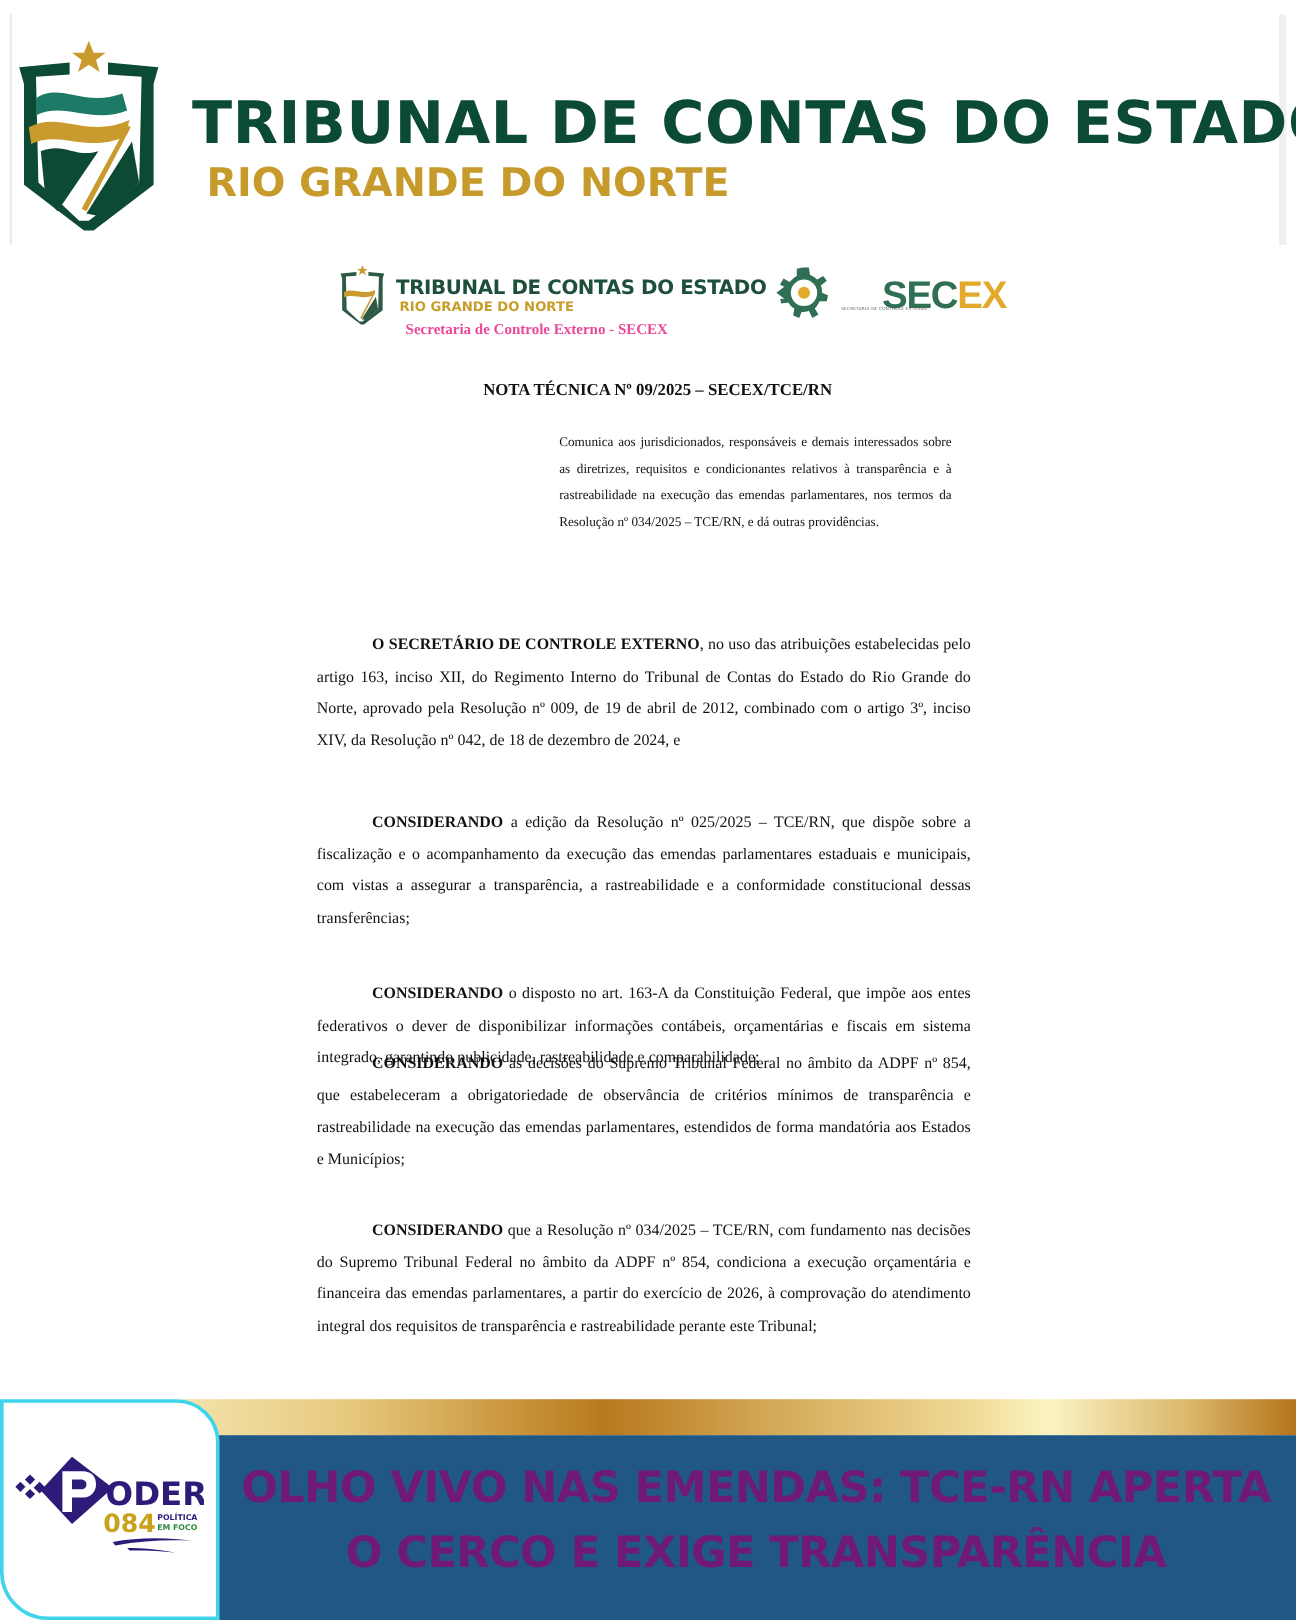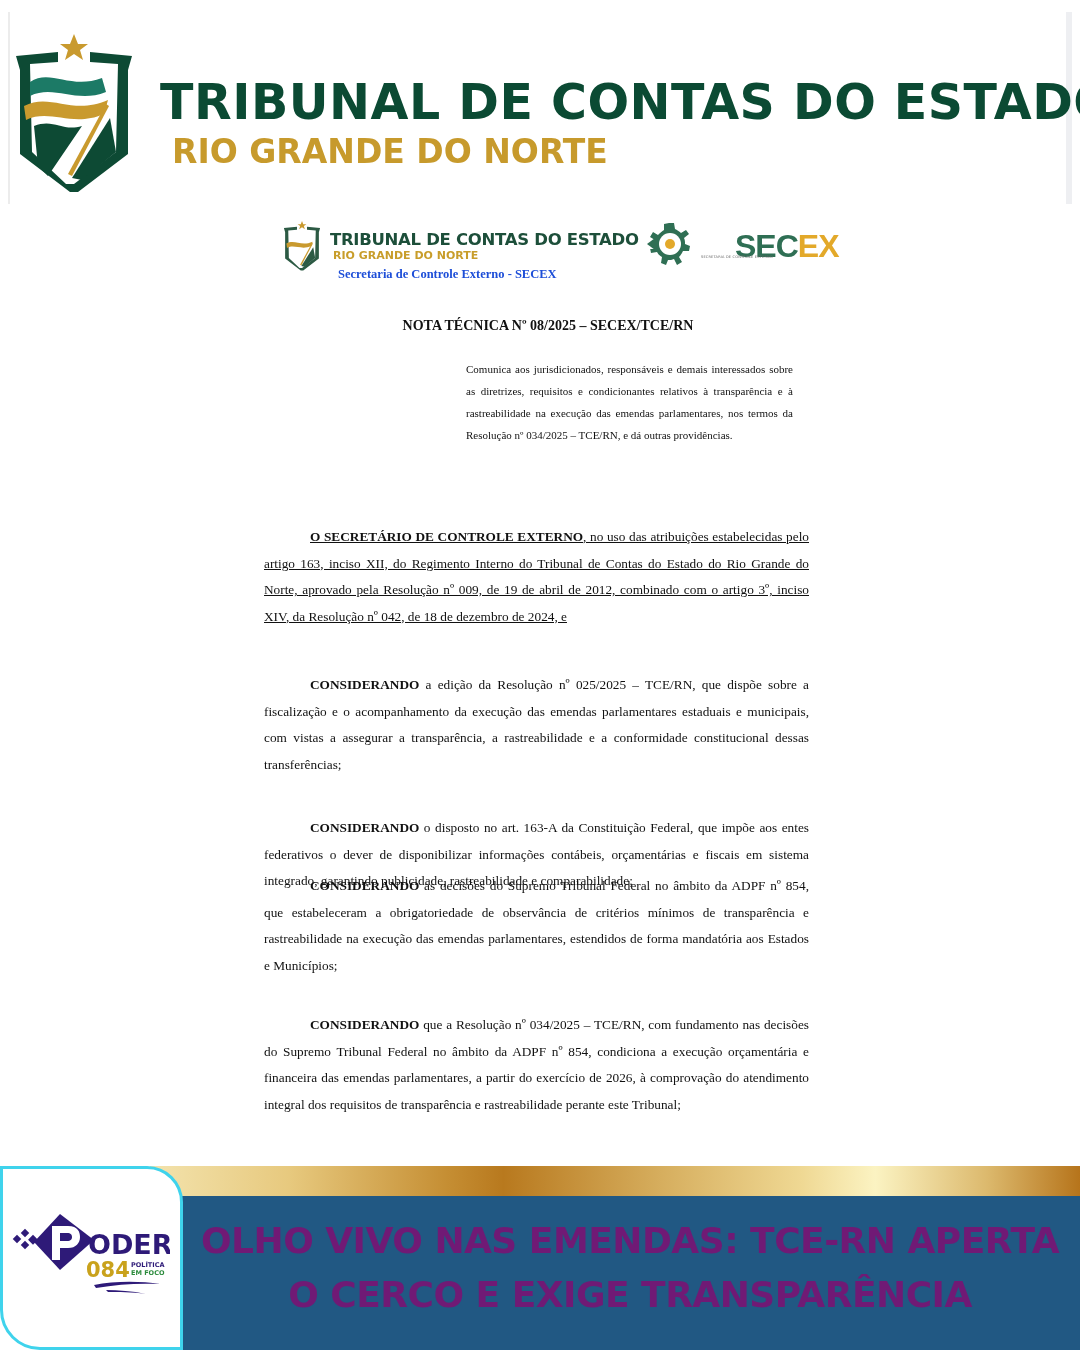--- a/index.html
+++ b/index.html
@@ -9,33 +9,33 @@
   
   .top-banner { position:absolute; left:8px; top:12px; width:1064px; height:192px; background:#fff; border-left:2px solid #ececec; border-right:6px solid #eeeff2; }
   .top-shield { position:absolute; left:10px; top:34px; width:128px; height:160px; }
   .top-title { position:absolute; left:160px; top:74px; font-family:"DejaVu Sans", sans-serif; font-weight:bold; font-size:49px; color:#0b4a33; letter-spacing:0.5px; white-space:nowrap; transform:scaleX(1.0); transform-origin:left; }
   .top-sub { position:absolute; left:172px; top:132px; font-family:"DejaVu Sans", sans-serif; font-weight:bold; font-size:33px; color:#c79a2c; white-space:nowrap; }
 
   
   .doc-shield { position:absolute; left:282px; top:221px; width:40px; height:50px; }
   .doc-title { position:absolute; left:330px; top:230px; font-family:"DejaVu Sans", sans-serif; font-weight:bold; font-size:16.5px; color:#1d4f3a; white-space:nowrap; letter-spacing:-0.3px; }
   .doc-sub { position:absolute; left:333px; top:249px; font-family:"DejaVu Sans", sans-serif; font-weight:bold; font-size:11px; color:#c89d2a; white-space:nowrap; }
-  .doc-sec { position:absolute; left:338px; top:267px; font-size:12.5px; font-weight:bold; color:#1d4ed8; white-space:nowrap;text-align:center; }
+  .doc-sec { position:absolute; left:338px; top:267px; font-size:12.5px; font-weight:bold; color:#ec4899; white-space:nowrap;text-align:center; }
   .secex-gear { position:absolute; left:646px; top:220px; width:46px; height:46px; }
   .secex-text { position:absolute; left:700px; top:228px; font-family:Liberation Sans, sans-serif; font-weight:bold; font-size:32px; color:#2f6f54; letter-spacing:-1px;margin-left:35px; }
   .secex-text .ex { color:#e3a92a; }
   .secex-small { position:absolute; left:701px; top:255px; font-family:"DejaVu Sans", sans-serif; font-size:3.5px; color:#666; white-space:nowrap; letter-spacing:0.2px; }
 
   .nota-title { position:absolute; left:0; width:1080px; text-align:center; top:318px; font-weight:bold; font-size:14px; padding-left:16px; }
 
   .ementa { position:absolute; left:466px; top:358px; width:327px; font-size:11px; line-height:22px; text-align:justify; }
 
   .body-text { position:absolute; left:264px; width:545px; font-size:13.3px; line-height:26.5px; text-align:justify; }
   .body-text b { font-weight:bold; }
-  .p1 { top:524px;text-decoration:underline; }
+  .p1 { top:524px; }
   .p2 { top:672px; }
   .p3 { top:815px; }
   .p4 { top:873px; }
   .p5 { top:1012px; }
   .indent { display:inline-block; width:46px; }
 
   
   .gold-bar { position:absolute; left:150px; top:1166px; width:930px; height:30px;
     background:linear-gradient(90deg,#f3e3ad 0%, #e7c97e 15%, #c58e33 32%, #b8791e 38%, #d6ae5e 55%, #efd893 70%, #fbf3c2 78%, #dcb96d 90%, #b6741b 100%); }
   .blue-panel { position:absolute; left:150px; top:1196px; width:930px; height:154px; background:#215883; }
@@ -73,21 +73,21 @@
 <svg class="secex-gear" viewBox="0 0 46 46">
   <path d="M23,3 L28,3 L29,9 C31,10 33,11 35,13 L40,10 L43,14 L38,18 C39,20 39,22 39,24 L44,26 L43,31 L37,31 C36,33 35,35 33,37 L36,42 L31,45 L28,39 C26,40 24,40 22,40 L20,45 L15,43 L16,37 C14,36 12,34 11,32 L5,33 L4,28 L9,26 L9,20 L4,17 L7,12 L12,15 C14,13 16,11 18,10 L18,4 Z" fill="#2f6f54"></path>
   <circle cx="24" cy="24" r="11" fill="#fff"></circle>
   <circle cx="24" cy="24" r="5" fill="#e3a92a"></circle>
   <rect x="0" y="19" width="9" height="10" fill="#fff"></rect>
   <polygon points="1,24 9,18 9,30" fill="#2f6f54"></polygon>
 </svg>
 <div class="secex-text"><span>SEC</span><span class="ex">EX</span></div>
 <div class="secex-small">SECRETARIA DE CONTROLE EXTERNO</div>
 
-<div class="nota-title">NOTA TÉCNICA Nº 08/2025 – SECEX/TCE/RN</div>
+<div class="nota-title">NOTA TÉCNICA Nº 09/2025 – SECEX/TCE/RN</div>
 
 <div class="ementa">Comunica aos jurisdicionados, responsáveis e demais interessados sobre as diretrizes, requisitos e condicionantes relativos à transparência e à rastreabilidade na execução das emendas parlamentares, nos termos da Resolução nº 034/2025 – TCE/RN, e dá outras providências.</div>
 
 <div class="body-text p1"><span class="indent"></span><b>O SECRETÁRIO DE CONTROLE EXTERNO</b><span>, no uso das atribuições estabelecidas pelo artigo 163, inciso XII, do Regimento Interno do Tribunal de Contas do Estado do Rio Grande do Norte, aprovado pela Resolução nº 009, de 19 de abril de 2012, combinado com o artigo 3º, inciso XIV, da Resolução nº 042, de 18 de dezembro de 2024, e</span></div>
 <div class="body-text p2"><span class="indent"></span><b>CONSIDERANDO</b><span> a edição da Resolução nº 025/2025 – TCE/RN, que dispõe sobre a fiscalização e o acompanhamento da execução das emendas parlamentares estaduais e municipais, com vistas a assegurar a transparência, a rastreabilidade e a conformidade constitucional dessas transferências;</span></div>
 <div class="body-text p3"><span class="indent"></span><b>CONSIDERANDO</b><span> o disposto no art. 163-A da Constituição Federal, que impõe aos entes federativos o dever de disponibilizar informações contábeis, orçamentárias e fiscais em sistema integrado, garantindo publicidade, rastreabilidade e comparabilidade;</span></div>
 <div class="body-text p4"><span class="indent"></span><b>CONSIDERANDO</b><span> as decisões do Supremo Tribunal Federal no âmbito da ADPF nº 854, que estabeleceram a obrigatoriedade de observância de critérios mínimos de transparência e rastreabilidade na execução das emendas parlamentares, estendidos de forma mandatória aos Estados e Municípios;</span></div>
 <div class="body-text p5"><span class="indent"></span><b>CONSIDERANDO</b><span> que a Resolução nº 034/2025 – TCE/RN, com fundamento nas decisões do Supremo Tribunal Federal no âmbito da ADPF nº 854, condiciona a execução orçamentária e financeira das emendas parlamentares, a partir do exercício de 2026, à comprovação do atendimento integral dos requisitos de transparência e rastreabilidade perante este Tribunal;</span></div>
 
 <div class="gold-bar"></div>

